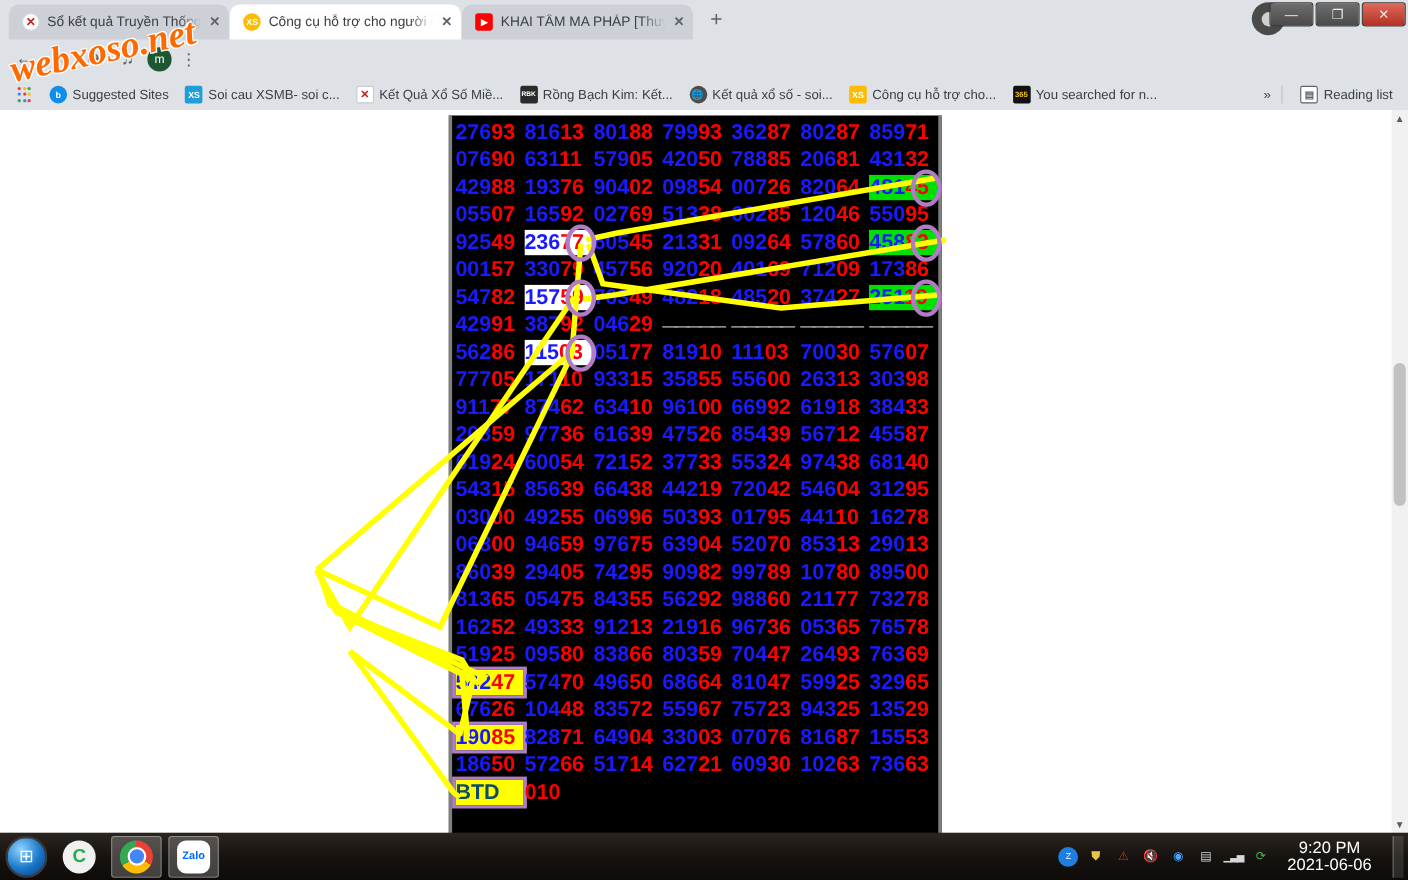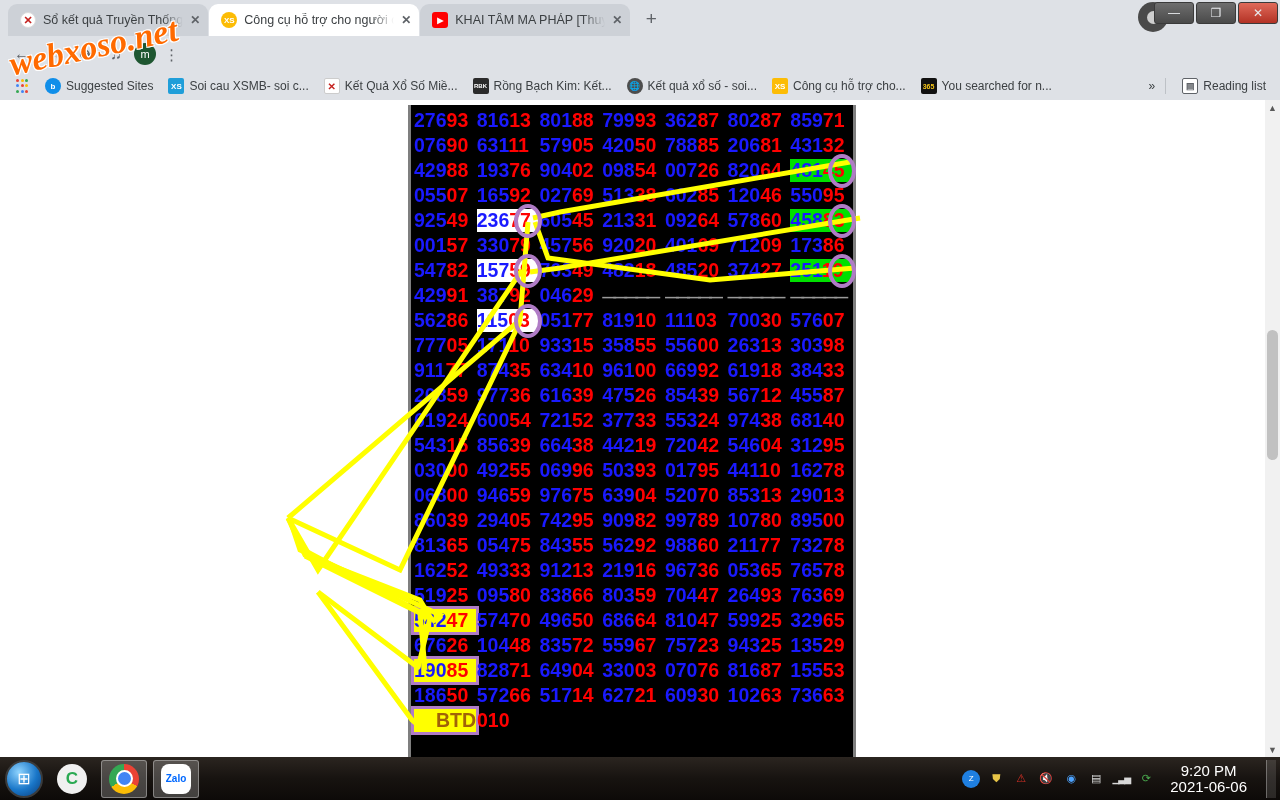--- a/index.html
+++ b/index.html
@@ -118,22 +118,22 @@
           font-size:19.5px; font-weight:bold; letter-spacing:0px; }
   .cell { width:62px; margin-right:1px; position:relative; }
   .b { color:#1a1aff; }
   .r { color:#ff0000; }
   .cell.hl-white { background:#ffffff; }
   .cell.hl-green { background:#00e000; }
   .cell.hl-green .b { color:#1a1aff; }
   .cell.hl-yellow { background:#ffff00; outline:3px solid #b07cc6; }
   .cell.dash { color:#999; }
   .cell.dash::before { content:"—————"; color:#9a9a9a; font-size:14px; letter-spacing:-3px; }
-  .btd-cell { background:#ffff00; color:#a16207; outline:3px solid #b07cc6;
-              text-align:right; }
+  .btd-cell { background:#ffff00; color:#0c4a6e; outline:3px solid #b07cc6;
+              text-align:left; }
 
   
   .ring {
     position:absolute; border:4px solid #b07cc6; border-radius:50%;
     width:28px; height:34px; pointer-events:none; z-index:5;
   }
   
   #lines { position:absolute; left:0; top:100px; width:1280px; height:657px; pointer-events:none; }
 
   
@@ -370,21 +370,21 @@
             <div class="cell"><span class="b">777</span><span class="r">05</span></div>
             <div class="cell"><span class="b">171</span><span class="r">10</span></div>
             <div class="cell"><span class="b">933</span><span class="r">15</span></div>
             <div class="cell"><span class="b">358</span><span class="r">55</span></div>
             <div class="cell"><span class="b">556</span><span class="r">00</span></div>
             <div class="cell"><span class="b">263</span><span class="r">13</span></div>
             <div class="cell"><span class="b">303</span><span class="r">98</span></div>
           </div>
           <div class="grow">
             <div class="cell"><span class="b">911</span><span class="r">77</span></div>
-            <div class="cell"><span class="b">874</span><span class="r">35</span></div>
+            <div class="cell"><span class="b">874</span><span class="r">62</span></div>
             <div class="cell"><span class="b">634</span><span class="r">10</span></div>
             <div class="cell"><span class="b">961</span><span class="r">00</span></div>
             <div class="cell"><span class="b">669</span><span class="r">92</span></div>
             <div class="cell"><span class="b">619</span><span class="r">18</span></div>
             <div class="cell"><span class="b">384</span><span class="r">33</span></div>
           </div>
           <div class="grow">
             <div class="cell"><span class="b">208</span><span class="r">59</span></div>
             <div class="cell"><span class="b">977</span><span class="r">36</span></div>
             <div class="cell"><span class="b">616</span><span class="r">39</span></div>

